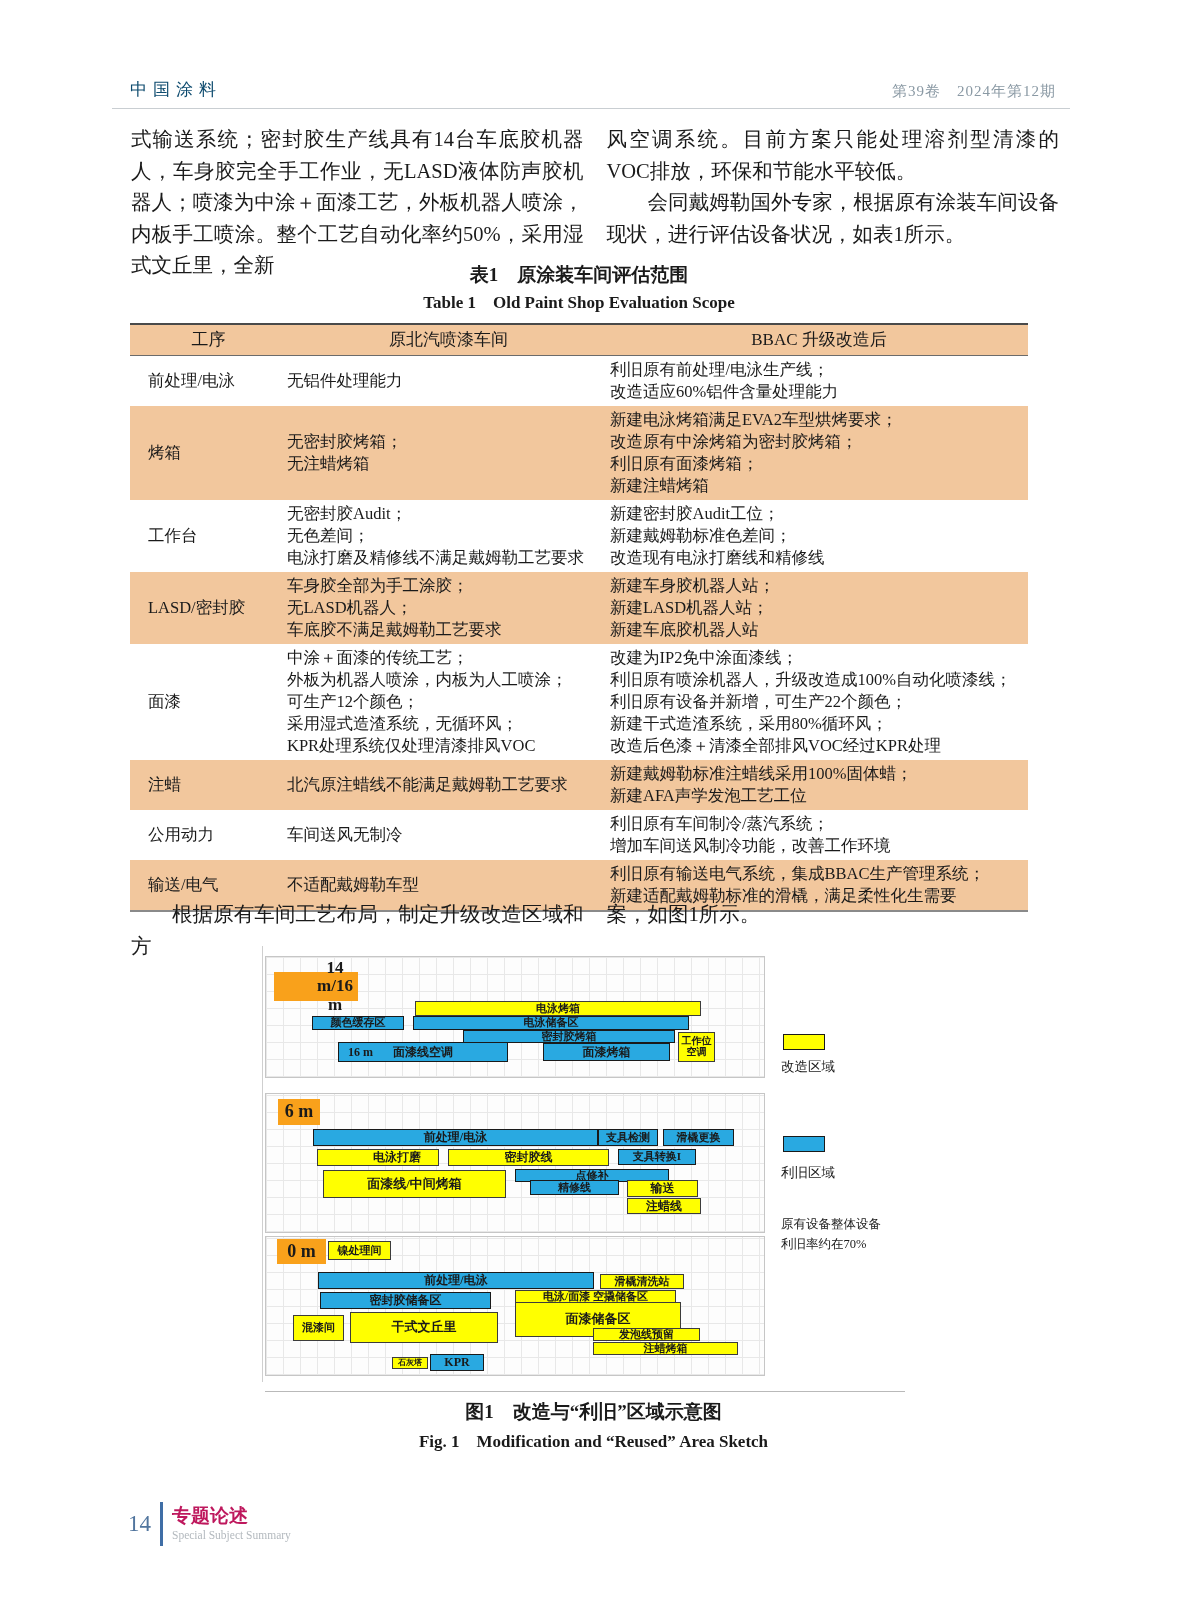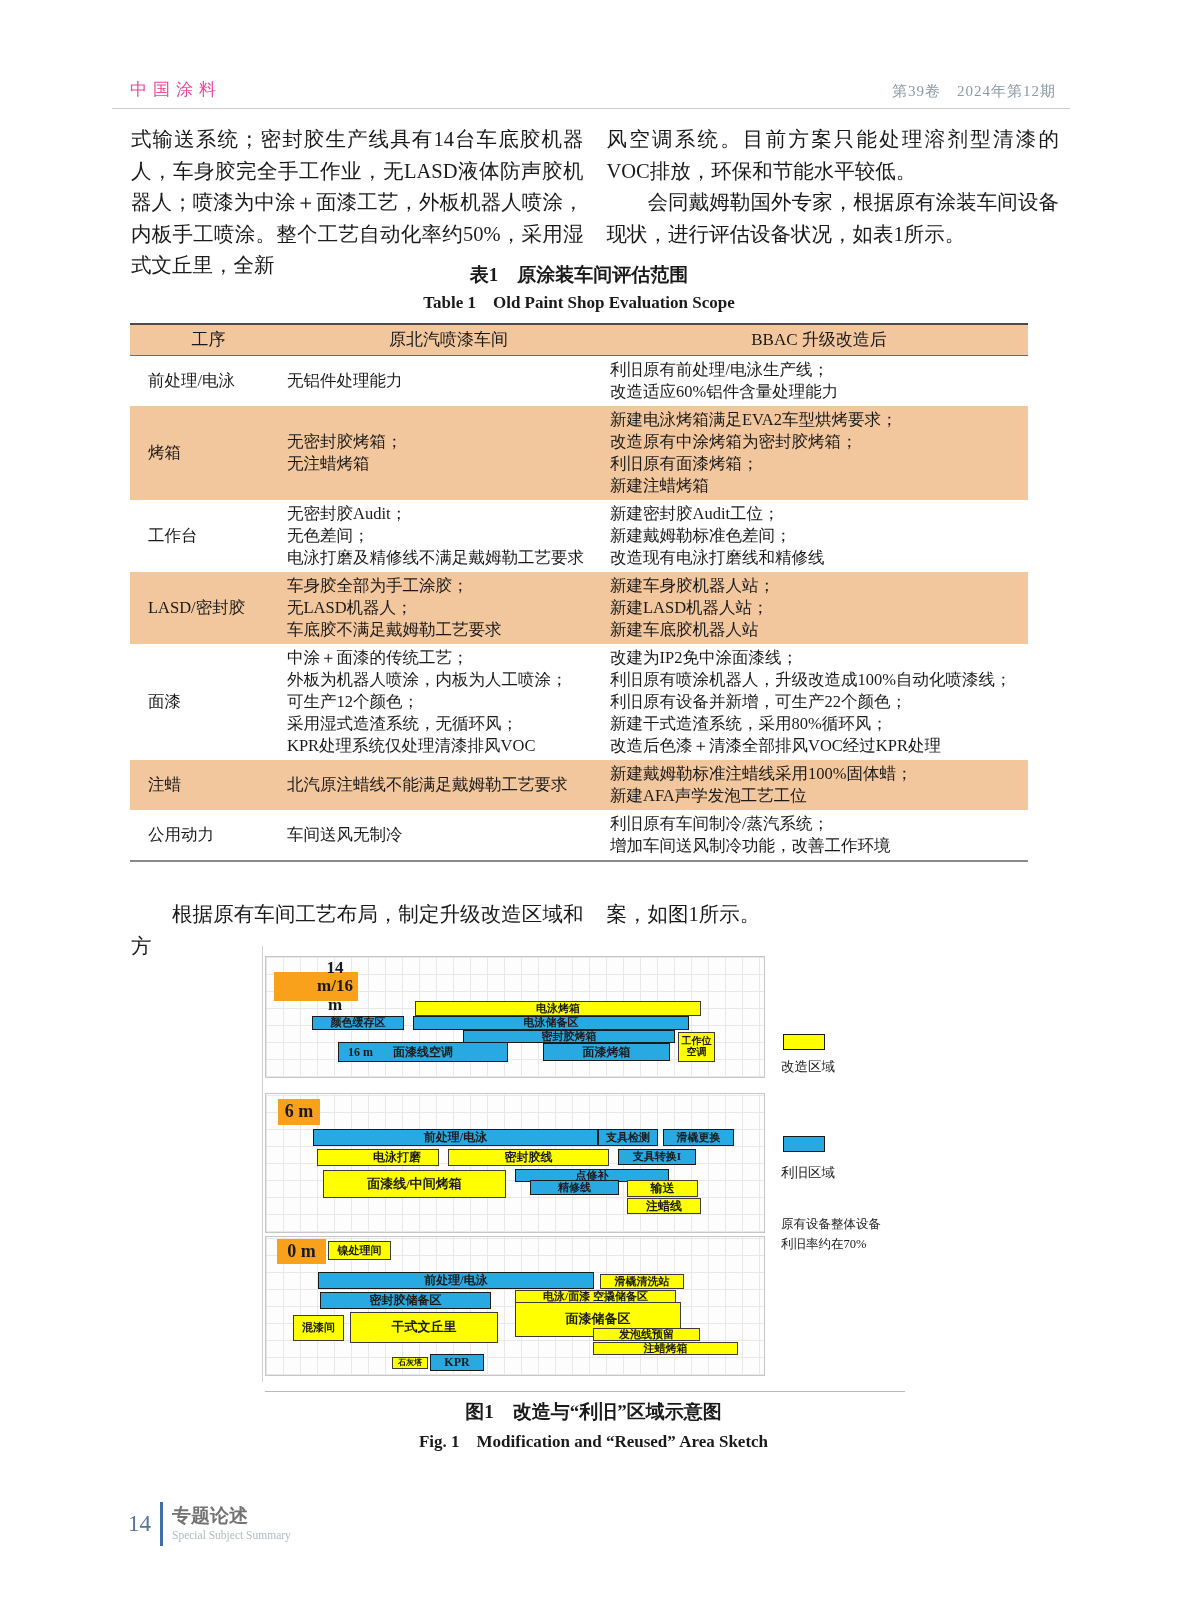--- a/index.html
+++ b/index.html
@@ -2,21 +2,21 @@
 <html><head>
 <meta charset="utf-8">
 <style>
   html,body{margin:0;padding:0;background:#ffffff;}
   .page{position:relative;width:1187px;height:1600px;background:#fff;overflow:hidden;
         font-family:"Liberation Serif","DejaVu Serif",serif;color:#1a1a1a;}
 
   
   .hdr{position:absolute;left:112px;top:78px;width:958px;border-bottom:1px solid #c9ced2;
        display:flex;justify-content:space-between;align-items:flex-end;padding:0 14px 7px 18px;box-sizing:border-box;}
-  .hdr .jname{font-size:17px;letter-spacing:6px;color:#ec4899;}
+  .hdr .jname{font-size:17px;letter-spacing:6px;color:#0c4a6e;}
   .hdr .issue{font-size:15px;color:#8a99a4;letter-spacing:1px;}
 
   
   .cols{position:absolute;left:131px;top:124px;width:928px;display:flex;gap:23px;}
   .col{width:453px;font-size:20.5px;line-height:31.5px;text-align:justify;}
   .indent{text-indent:2em;}
 
   
   .tblwrap{position:absolute;left:130px;top:262px;width:898px;}
   .t-zh{text-align:center;font-weight:bold;font-size:19px;}
@@ -48,21 +48,21 @@
 
   
   .cap{position:absolute;left:0;top:1399px;width:1187px;text-align:center;}
   .cap .zh{font-weight:bold;font-size:19px;}
   .cap .en{font-weight:bold;font-size:17px;margin-top:5px;}
 
   
   .foot{position:absolute;left:128px;top:1502px;display:flex;align-items:center;}
   .foot .pno{font-size:23px;color:#51759e;margin-right:9px;}
   .foot .bar{width:3px;height:44px;background:#3f6ea6;margin-right:9px;}
-  .foot .zh{font-size:19px;font-weight:bold;color:#737373;line-height:22px;}
+  .foot .zh{font-size:19px;font-weight:bold;color:#be185d;line-height:22px;}
   .foot .en{font-size:11.5px;color:#b3b9be;line-height:16px;}
 </style>
 </head>
 <body>
 
 <div class="page">
 
   <div class="hdr">
     <span class="jname">中国涂料</span>
     <span class="issue">第39卷　2024年第12期</span>
@@ -143,20 +143,26 @@
             <td>注蜡</td>
             <td>北汽原注蜡线不能满足戴姆勒工艺要求</td>
             <td>新建戴姆勒标准注蜡线采用100%固体蜡；
 新建AFA声学发泡工艺工位</td>
           </tr>
           <tr>
             <td>公用动力</td>
             <td>车间送风无制冷</td>
             <td>利旧原有车间制冷/蒸汽系统；
 增加车间送风制冷功能，改善工作环境</td>
+          </tr>
+          <tr class="shaded">
+            <td>输送/电气</td>
+            <td>不适配戴姆勒车型</td>
+            <td>利旧原有输送电气系统，集成BBAC生产管理系统；
+新建适配戴姆勒标准的滑橇，满足柔性化生需要</td>
           </tr>
         </tbody>
     </table>
   </div>
 
   <div class="cols" style="top:899px;">
     <div class="col indent">根据原有车间工艺布局，制定升级改造区域和方</div>
     <div class="col">案，如图1所示。</div>
   </div>
 

